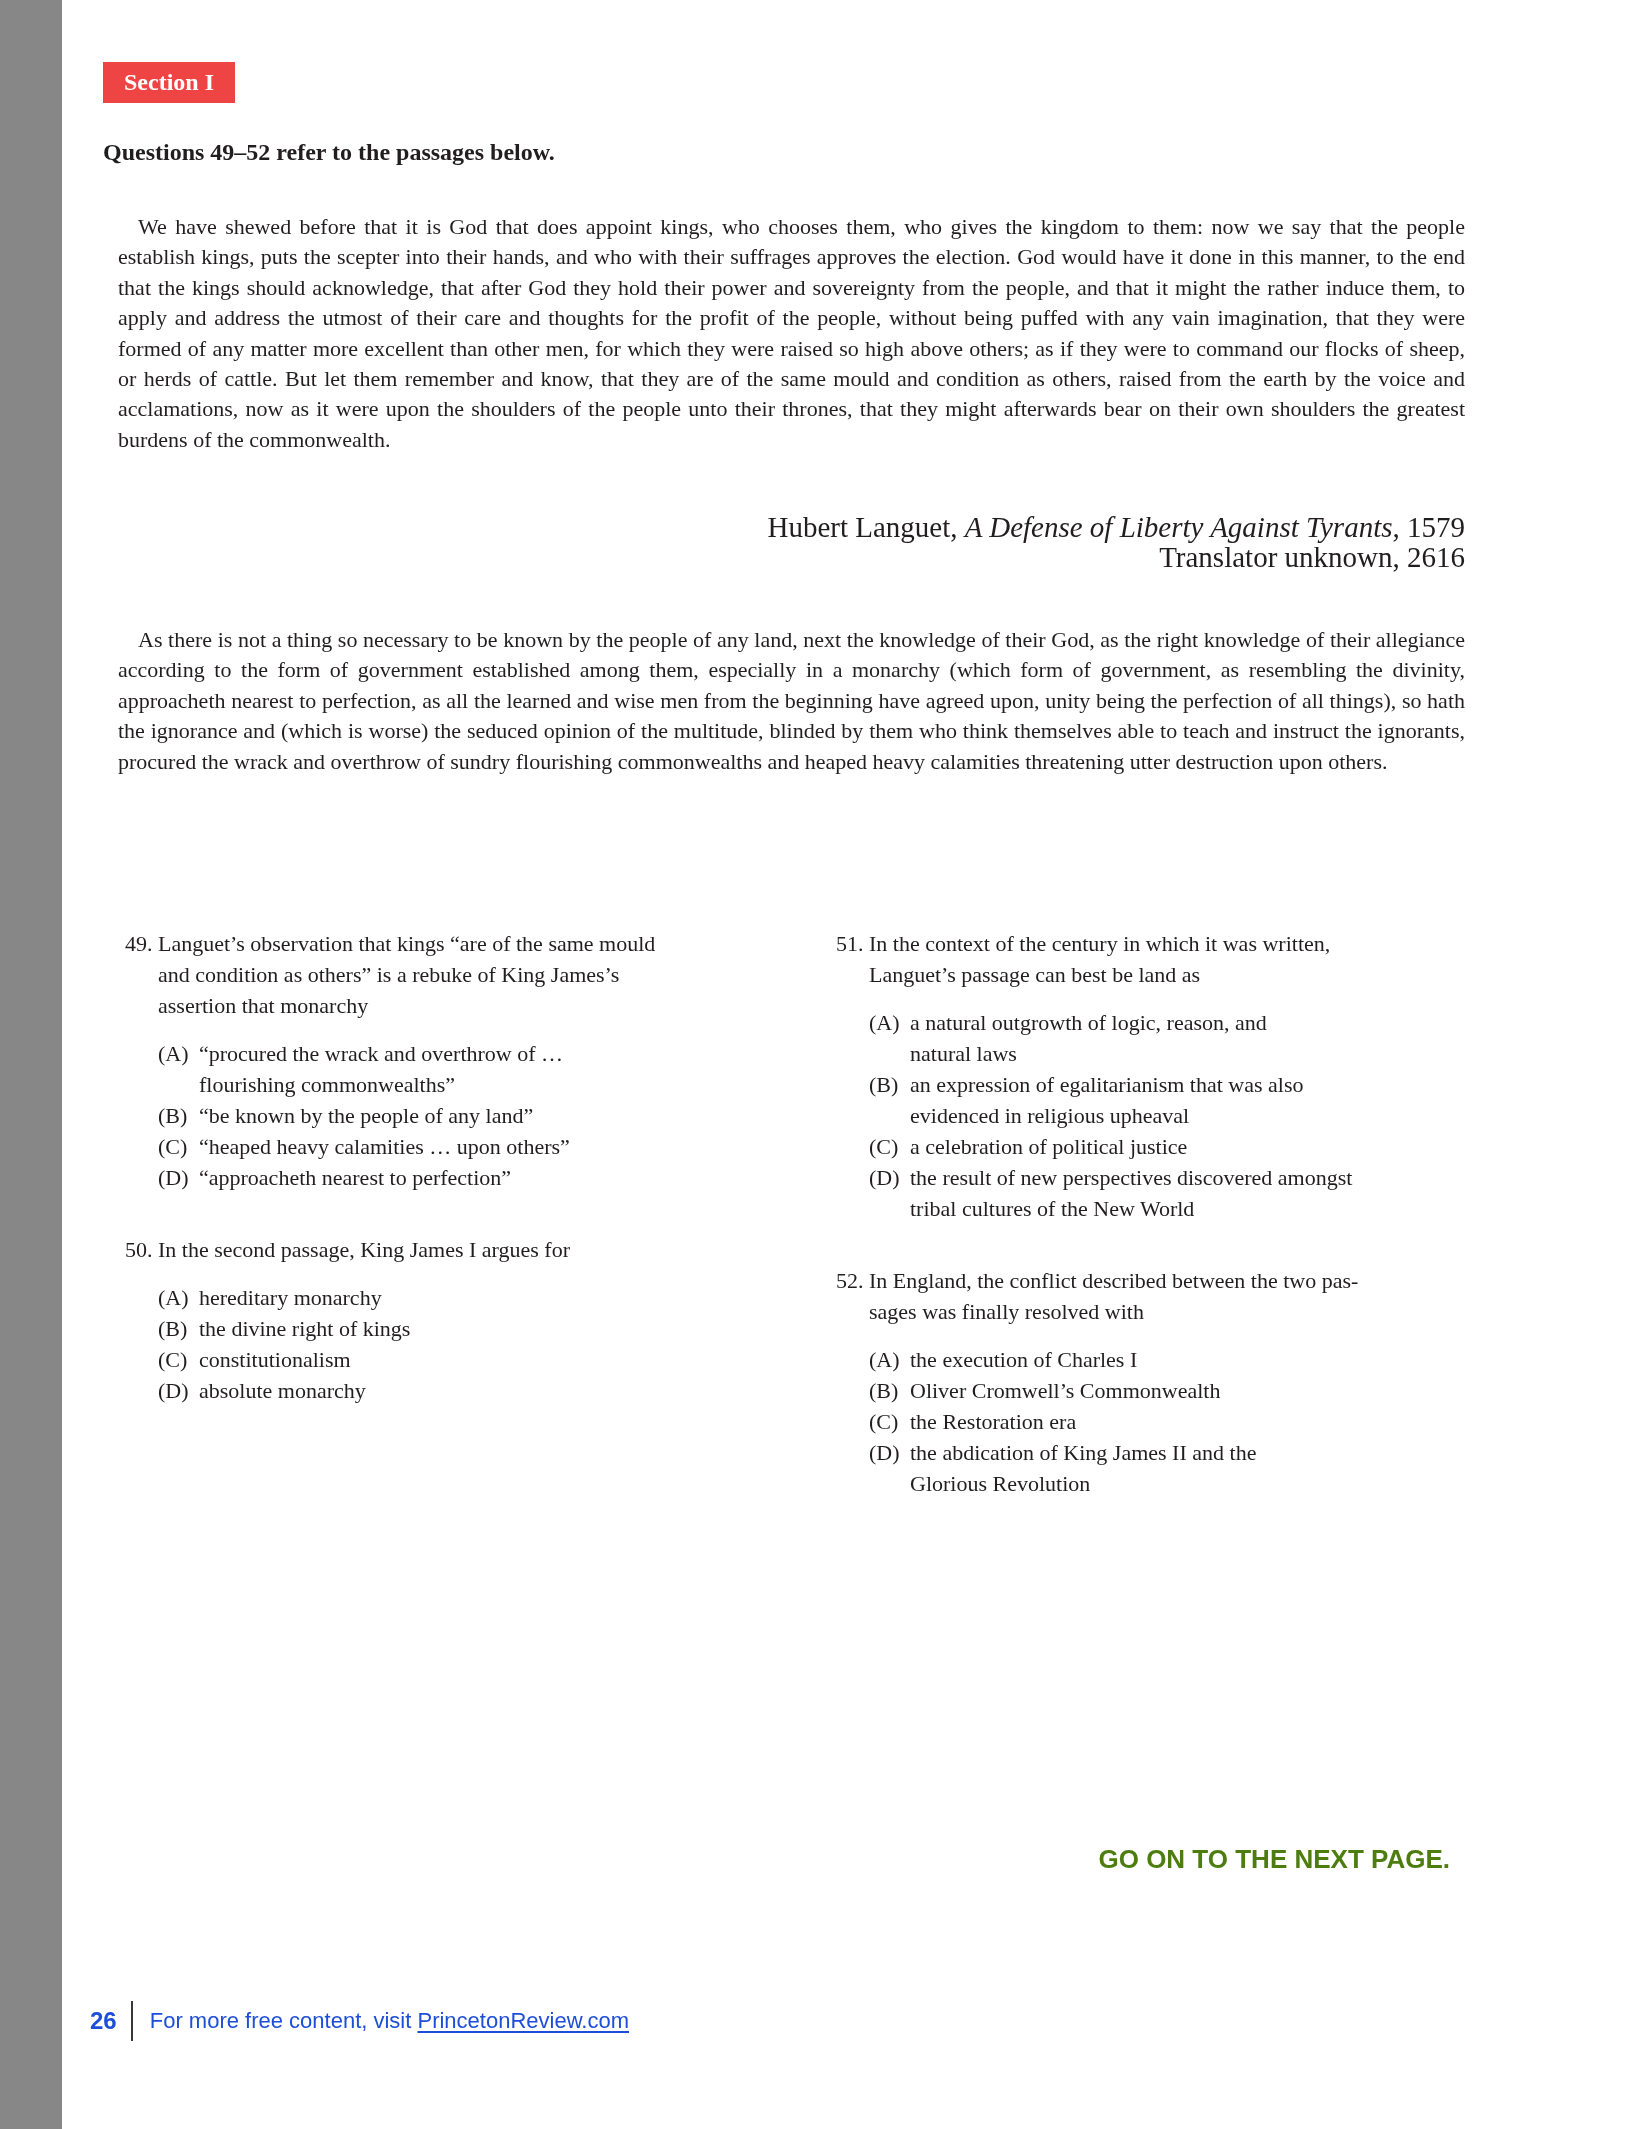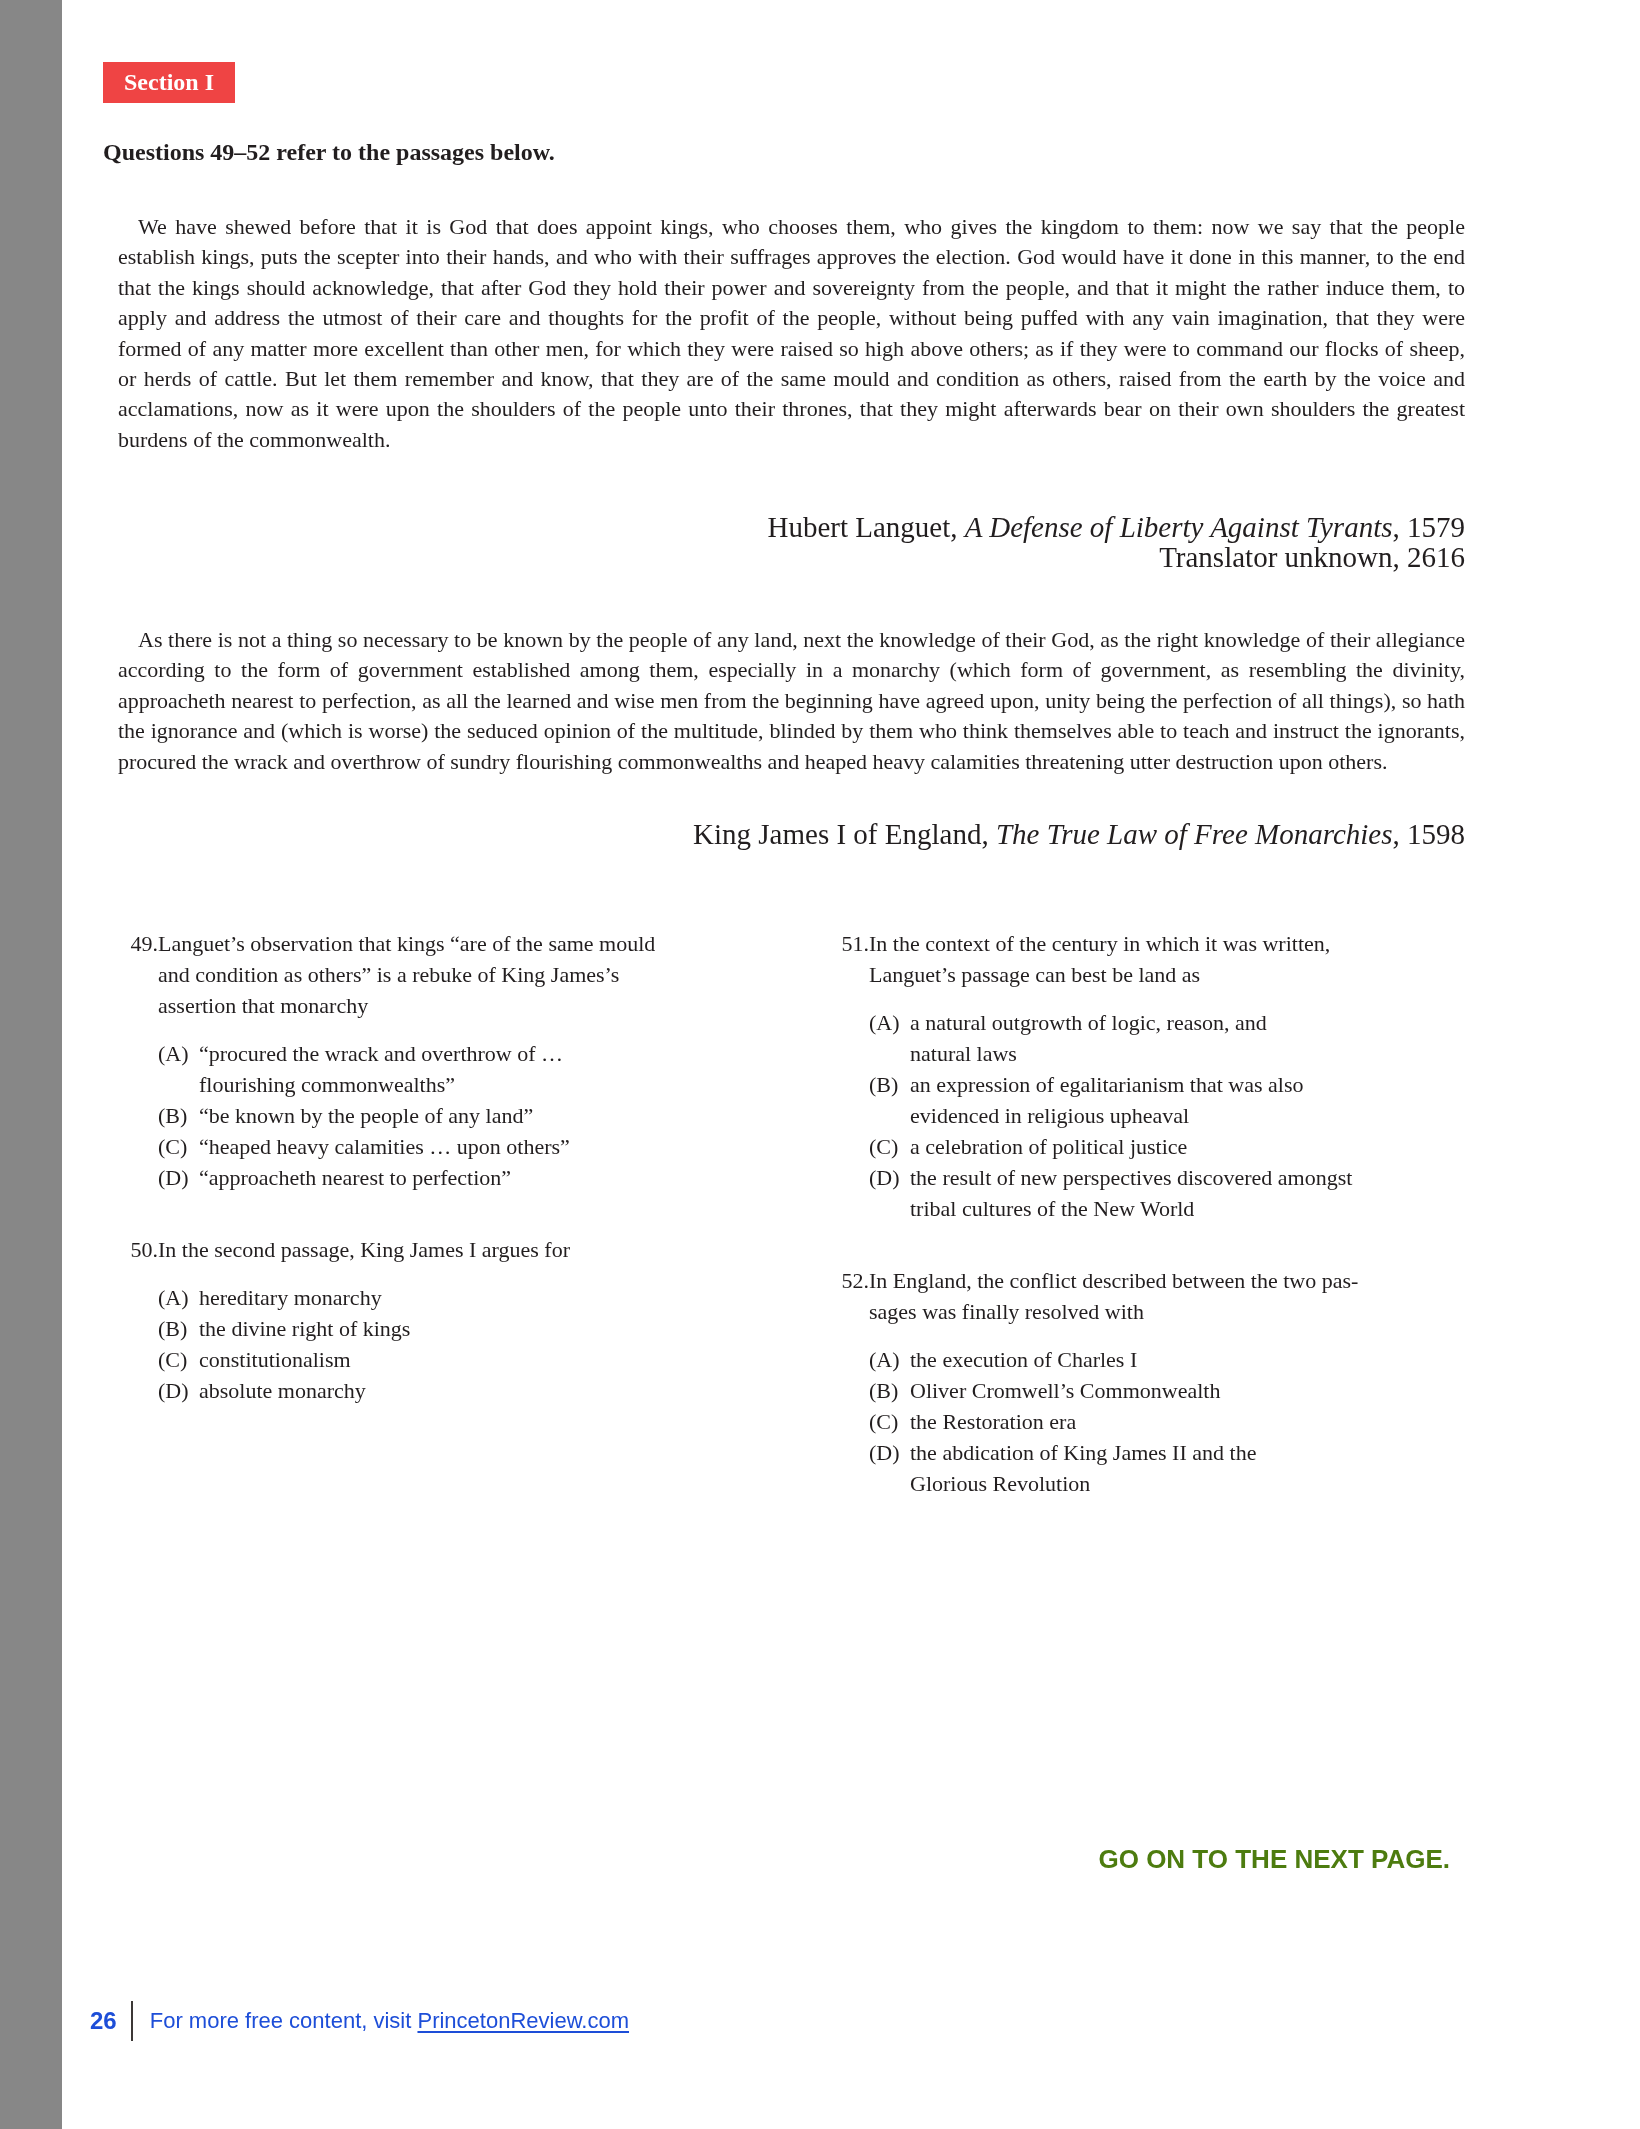--- a/index.html
+++ b/index.html
@@ -22,21 +22,21 @@
   #passage2 { top:608px; }
   .attribution { position:absolute; right:175px; text-align:right; font-size:29px; line-height:30px; }
   #attr1 { top:512px; }
   #attr2 { top:819px; }
   .it { font-style:italic; }
   .qcol { position:absolute; top:928px; font-size:22px; }
   #qcol-left  { left:125px; width:608px; }
   #qcol-right { left:836px; width:616px; }
   .question { margin-bottom:41px; }
   .qrow { display:flex; }
-  .qnum { flex:none; width:33px; line-height:31px;text-align:right; }
+  .qnum { flex:none; width:33px; line-height:31px; }
   .qstem { flex:1; line-height:31px; white-space:pre-line; }
   .choices { margin-top:17px; margin-left:33px; }
   .choice { display:flex; }
   .cletter { flex:none; width:41px; line-height:31px; }
   .ctext { flex:1; line-height:31px; white-space:pre-line; }
   .go-on {
     position:absolute; right:190px; top:1844px;
     font-family:"Liberation Sans", sans-serif; font-weight:bold; font-size:26px; color:#4d7c0f;
   }
   .footer {
@@ -62,23 +62,20 @@
 
   <p class="passage" id="passage1">We have shewed before that it is God that does appoint kings, who chooses them, who gives the kingdom to them: now we say that the people establish kings, puts the scepter into their hands, and who with their suffrages approves the election. God would have it done in this manner, to the end that the kings should acknowledge, that after God they hold their power and sovereignty from the people, and that it might the rather induce them, to apply and address the utmost of their care and thoughts for the profit of the people, without being puffed with any vain imagination, that they were formed of any matter more excellent than other men, for which they were raised so high above others; as if they were to command our flocks of sheep, or herds of cattle. But let them remember and know, that they are of the same mould and condition as others, raised from the earth by the voice and acclamations, now as it were upon the shoulders of the people unto their thrones, that they might afterwards bear on their own shoulders the greatest burdens of the commonwealth.</p>
 
   <div class="attribution" id="attr1">
     <div><span>Hubert Languet, </span><span class="it">A Defense of Liberty Against Tyrants</span><span>, 1579</span></div>
     <div>Translator unknown, 2616</div>
   </div>
 
   <p class="passage" id="passage2">As there is not a thing so necessary to be known by the people of any land, next the knowledge of their God, as the right knowledge of their allegiance according to the form of government established among them, especially in a monarchy (which form of government, as resembling the divinity, approacheth nearest to perfection, as all the learned and wise men from the beginning have agreed upon, unity being the perfection of all things), so hath the ignorance and (which is worse) the seduced opinion of the multitude, blinded by them who think themselves able to teach and instruct the ignorants, procured the wrack and overthrow of sundry flourishing commonwealths and heaped heavy calamities threatening utter destruction upon others.</p>
 
-  <div class="attribution" id="attr2">
-    <div><span>King James I of England, </span><span class="it">The True Law of Free Monarchies</span><span>, 1598</span></div>
-  </div>
 
   <div class="qcol" id="qcol-left">
 
     <div class="question">
       <div class="qrow">
         <span class="qnum">49.</span>
         <span class="qstem">Languet’s observation that kings “are of the same mould
 and condition as others” is a rebuke of King James’s
 assertion that monarchy</span>
       </div>

